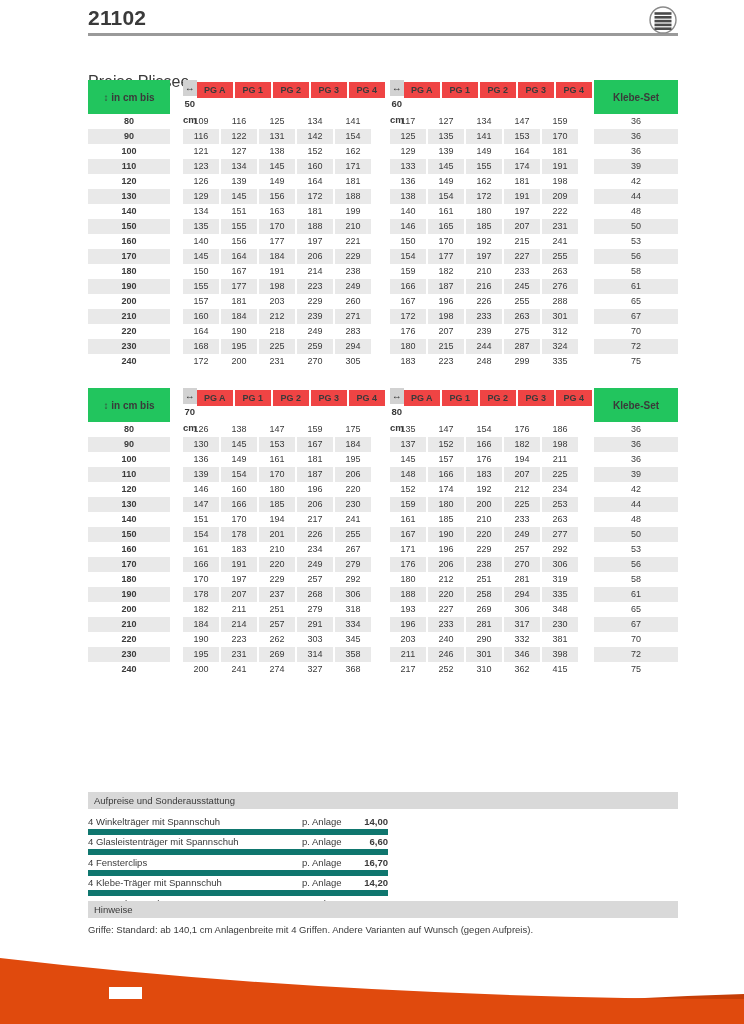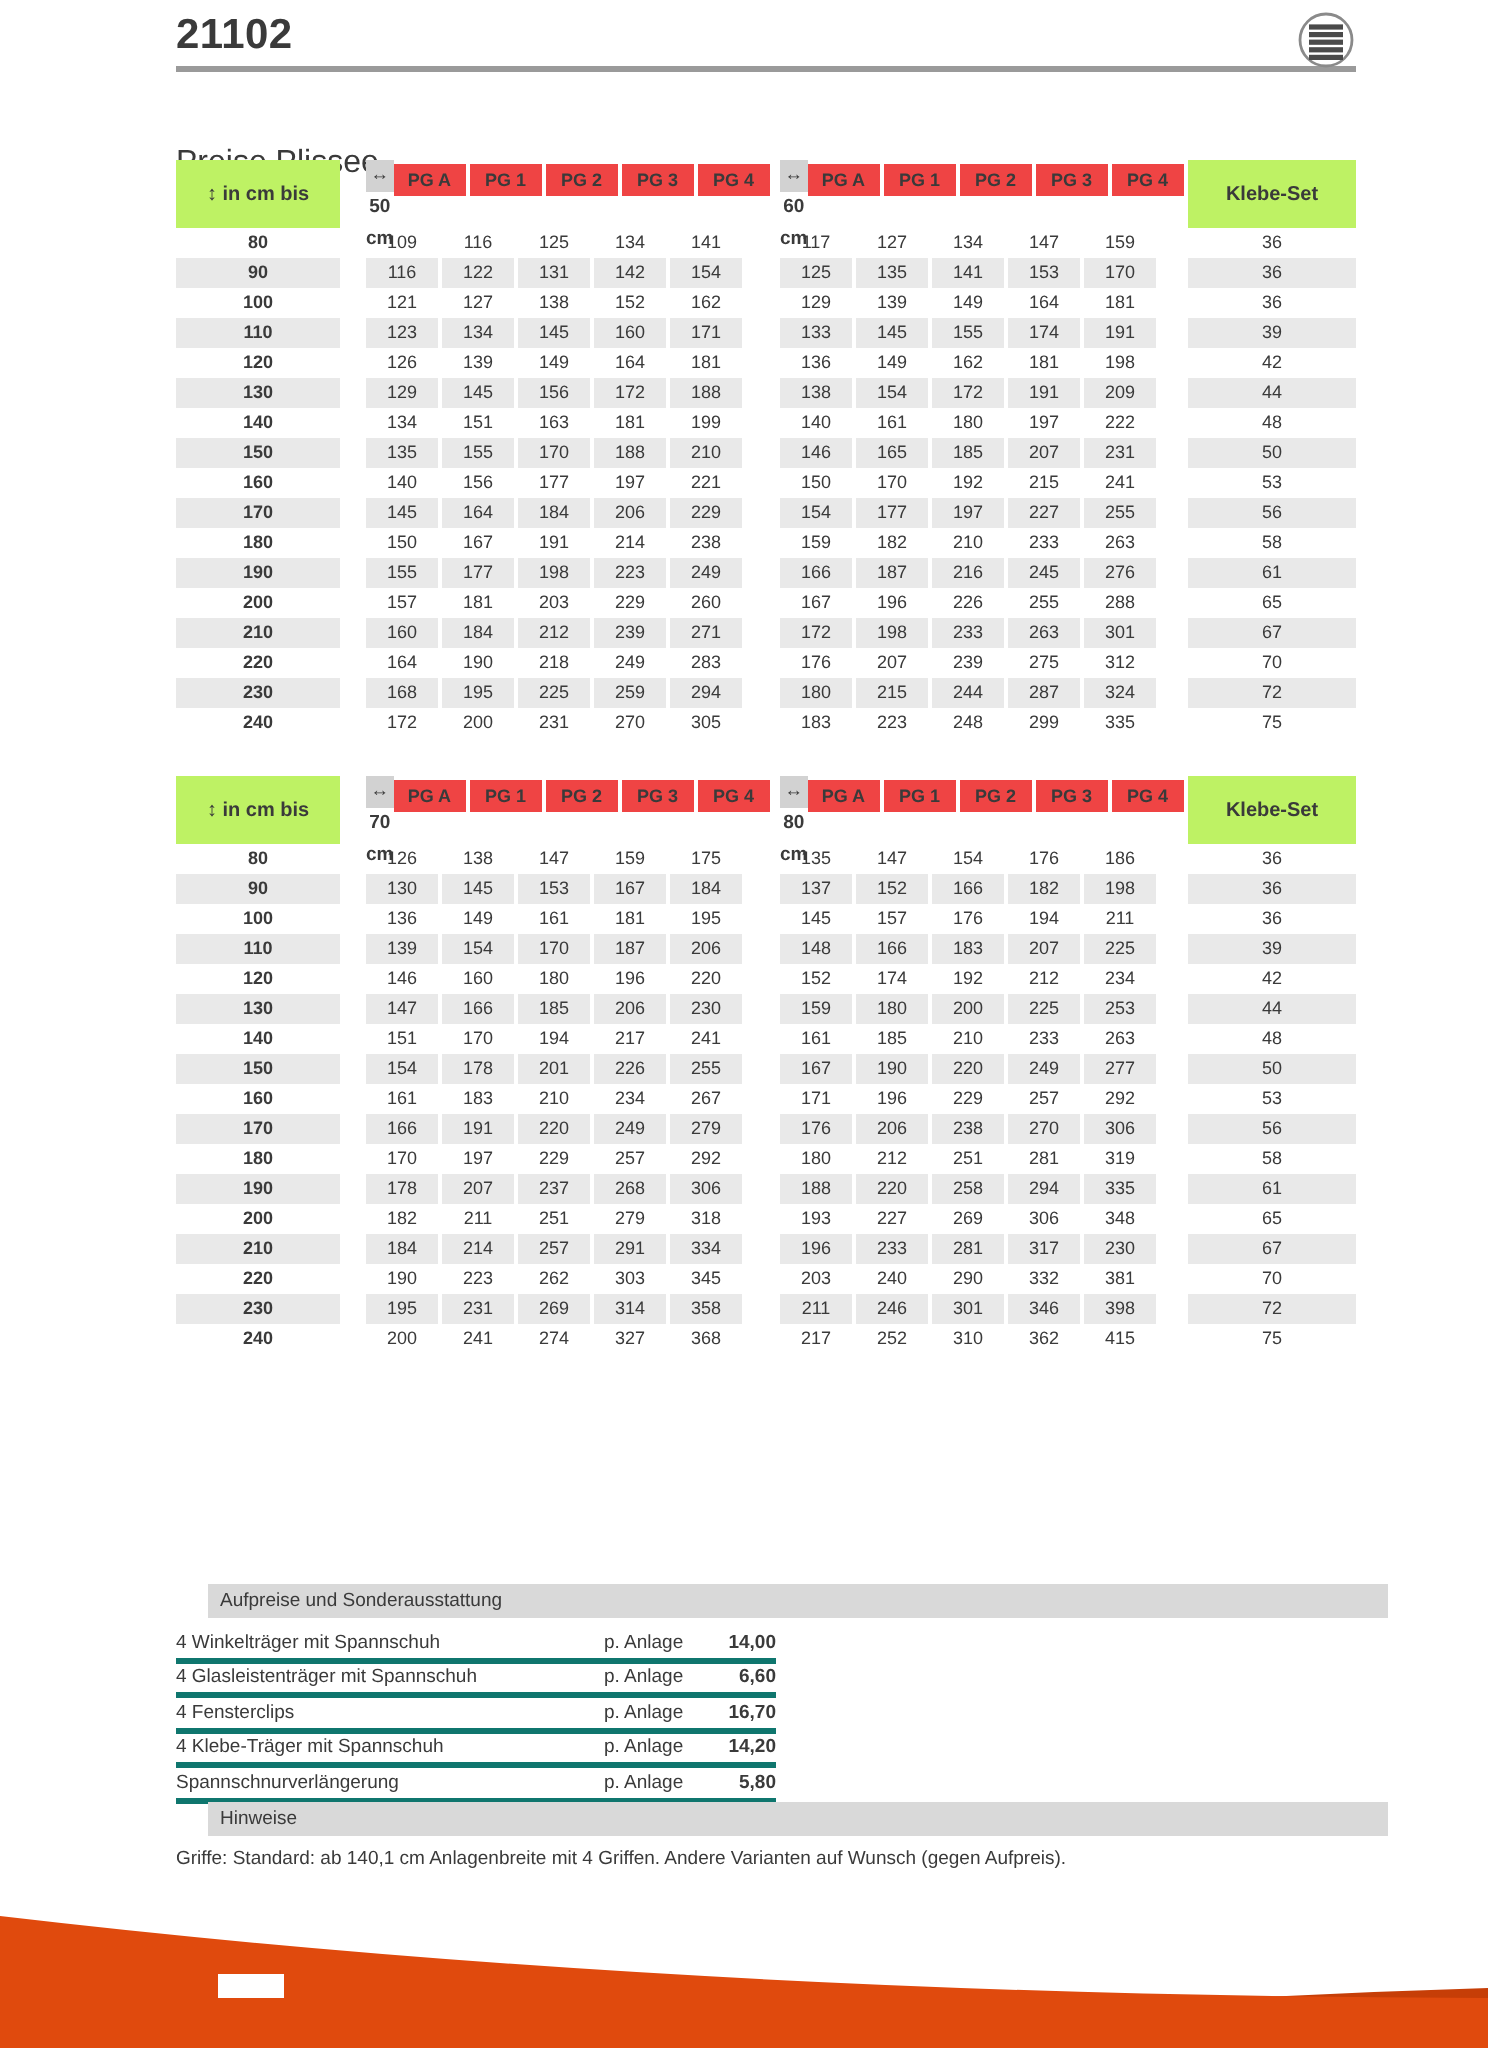--- a/index.html
+++ b/index.html
@@ -13,43 +13,43 @@
   
   .page-code{left:88px;top:6px;font-size:21px;font-weight:bold;letter-spacing:.2px;}
   .title-rule{left:88px;top:33px;width:590px;height:3px;background:#9a9a9a;}
   .page-subtitle{left:88px;top:42px;font-size:16px;margin-top:31px;}
   .hdr-icon{left:649px;top:6px;width:28px;height:28px;}
 
   
   .ptable{position:absolute;left:88px;width:590px;}
   .trow{display:flex;}
   .gap13{width:13px;flex:none;} .gap19{width:19px;flex:none;} .gap16{width:16px;flex:none;}
-  .hdr-span{background:#bef264;display:flex;align-items:center;justify-content:center;
+  .hdr-span{background:#22c55e;display:flex;align-items:center;justify-content:center;
             font-weight:bold;font-size:10px;flex:none;}
   .h34{height:34px;} .w82{width:82px;} .w84{width:84px;}
   .grp{width:188px;flex:none;display:flex;}
   .grp-label{height:16px;background:#d2d2d2;font-weight:bold;font-size:9.5px;
              line-height:16px;text-align:center;}
   .pg-row{display:flex;gap:2px;margin-top:2px;height:16px;}
   .pg-cell{width:36px;flex:none;background:#ef4444;font-weight:bold;font-size:9px;
            line-height:16px;text-align:center;}
   .drow{height:15px;line-height:15px;font-size:9px;}
   .drow:first-of-type{margin-top:1px;}
   .rowhdr-cell{width:82px;flex:none;text-align:center;font-weight:bold;}
   .num-grp{width:188px;flex:none;display:flex;gap:2px;}
   .num-cell{width:36px;flex:none;text-align:center;}
   .klebe-cell{width:84px;flex:none;text-align:center;}
   .drow.alt .fill{background:#e9e9e9;}
 
   
-  .sec-bar{position:absolute;left:104px;width:590px;height:17px;background:#d9d9d9;
+  .sec-bar{position:absolute;left:88px;width:590px;height:17px;background:#d9d9d9;
            font-size:9.5px;line-height:17px;padding-left:6px;box-sizing:border-box;}
   .sur-list{position:absolute;left:88px;top:814px;width:300px;}
   .sur-item{height:14.5px;display:flex;align-items:center;
-            border-bottom:3px solid #0f766e;font-size:9.5px;}
+            border-bottom:6px solid #0f766e;font-size:9.5px;}
   .sur-label{flex:1;}
   .sur-unit{width:50px;flex:none;}
   .sur-price{width:36px;flex:none;text-align:right;font-weight:bold;}
   .notes-block{position:absolute;left:88px;top:923px;width:590px;}
   .note-line{font-size:9.5px;line-height:13.5px;}
   .note-lead{font-weight:normal;}
 
   
   .footer-wave{left:0;bottom:0;width:744px;height:74px;}
   .page-num{left:88px;top:957px;color:#ffffff;font-weight:bold;font-size:10px;z-index:3;}

